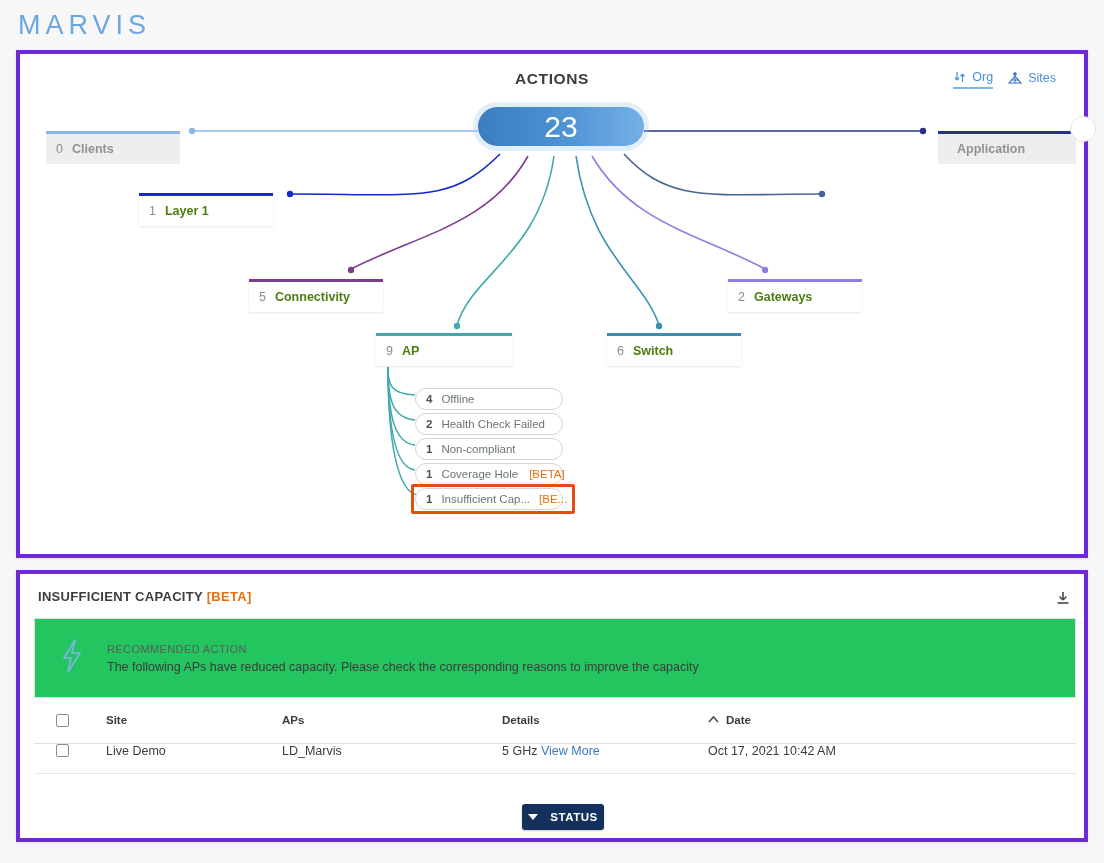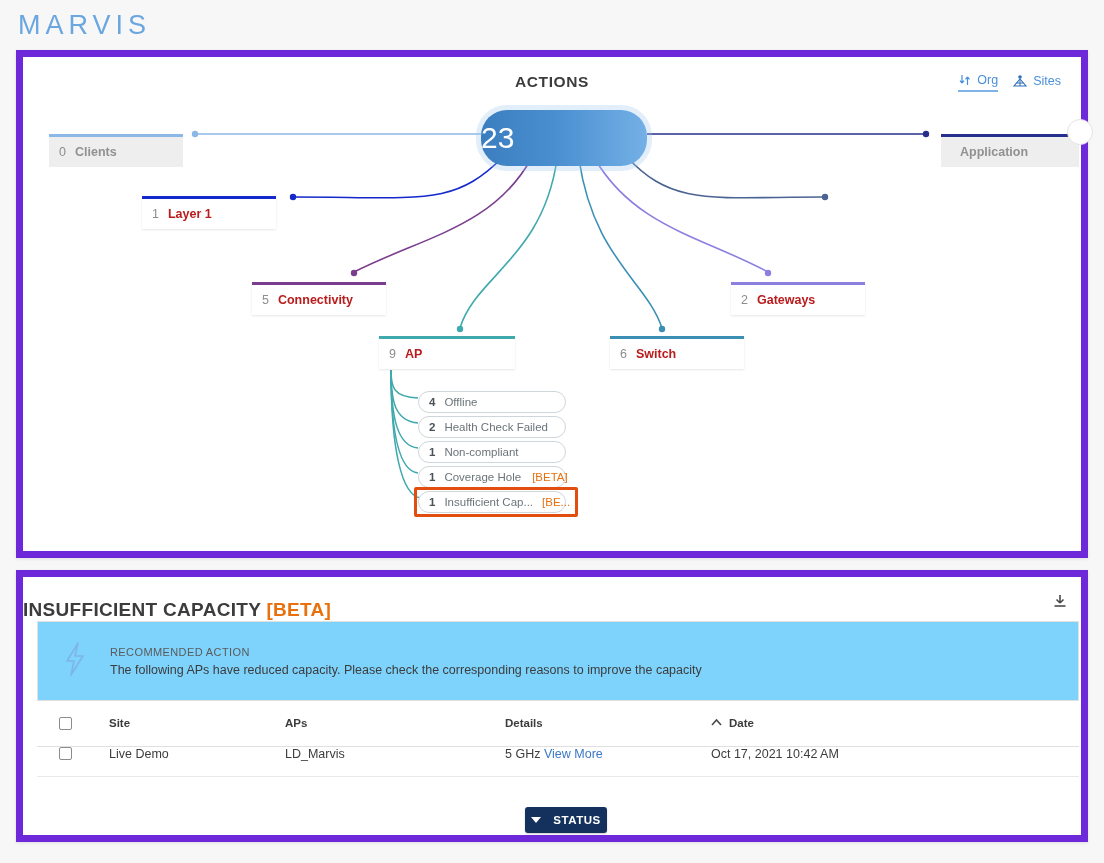--- a/index.html
+++ b/index.html
@@ -15,69 +15,69 @@
   
   .brand {
     position: absolute; left: 18px; top: 10px;
     font-size: 27px; letter-spacing: 5px; color: #6aa6e0;
     font-weight: 400;
   }
 
   
   .card {
     position: absolute; background: #ffffff;
-    border: 7px solid #6d28d9;
+    border: 4px solid #6d28d9;
     box-shadow: 0 1px 3px rgba(0,0,0,0.10);
   }
   #actions-card { left: 16px; top: 50px; width: 1072px; height: 508px; }
   #detail-card  { left: 16px; top: 570px; width: 1072px; height: 272px; }
 
   
   .actions-title {
     position: absolute; left: 0; right: 0; top: 16px;
     text-align: center; font-size: 15.5px; font-weight: bold;
     letter-spacing: 0.6px; color: #3c3c3c;
   }
   .scope-tabs {
-    position: absolute; right: 20px; top: 16px;
+    position: absolute; right: 28px; top: 16px;
     display: flex; align-items: center; gap: 14px;
   }
   .scope-tab {
     display: flex; align-items: center; gap: 5px;
     font-size: 12.5px; color: #4a90d9; cursor: pointer;
     padding-bottom: 3px;
   }
   .scope-tab.active { border-bottom: 2px solid #7fb4e8; }
   .scope-tab svg { display: block; }
 
   
   #tree-svg { position: absolute; left: 0; top: 0; width: 1072px; height: 506px; }
 
   
   .root-node {
-    position: absolute; left: 458px; top: 53px; width: 166px; height: 56px;
+    position: absolute; left: 458px; top: 53px; width: 166px; height: 39px;
     border-radius: 26px;
     background: linear-gradient(to right, #3b7ec0 0%, #4a8fd0 45%, #74b0e6 100%);
     box-shadow: 0 0 0 5px rgba(160,200,240,0.30);
-    display: flex; align-items: center; 
+    display: flex; align-items: center; justify-content: center;
     color: #ffffff; font-size: 30px; font-weight: 400;
   }
 
   
   .node {
     position: absolute; height: 33px;
     display: flex; align-items: center;
     padding: 0 10px; gap: 9px;
     border-top: 3px solid #999;
     font-size: 12.5px;
     box-shadow: 0 1px 2px rgba(0,0,0,0.10);
     cursor: pointer;
   }
   .node .num { color: #8d8d8d; font-size: 12.5px; font-weight: 400; }
-  .node .lbl { color: #b91c1c; font-weight: bold; }
+  .node .lbl { color: #4d7c0f; font-weight: bold; }
   .node.active { background: #ffffff; }
   .node.muted  { background: #eeeeee; box-shadow: none; }
   .node.muted .lbl { color: #919191; }
 
   
   .pill {
     position: absolute; height: 22px; width: 148px;
     background: #ffffff; border: 1px solid #cfd6da; border-radius: 12px;
     display: flex; align-items: center; padding: 0 8px 0 10px; gap: 9px;
     font-size: 11.5px; color: #6b7478; cursor: pointer; white-space: nowrap;
@@ -90,29 +90,29 @@
     pointer-events: none;
   }
 
   .other-actions {
     position: absolute; left: 50px; top: 518px;
     font-size: 12.5px; font-weight: bold; color: #2f72b8; cursor: pointer;
   }
 
   
   .detail-title {
-    position: absolute; left: 0; top: 15px;
-    font-size: 19px; font-weight: bold; color: #3c3c3c; letter-spacing: 0.3px; margin-top: 7px;
+    position: absolute; left: 18px; top: 15px;
+    font-size: 13px; font-weight: bold; color: #3c3c3c; letter-spacing: 0.3px;
   }
   .detail-title .beta { color: #e8700e; }
   .download-btn { position: absolute; right: 12px; top: 16px; cursor: pointer; }
 
   .rec-box {
     position: absolute; left: 14px; top: 44px; width: 1042px; height: 80px;
-    border: 1px solid #e0e0e0; background: #7dd3fc;
+    border: 1px solid #e0e0e0; background: #22c55e;
     display: flex; align-items: center; padding-left: 22px; gap: 20px;
   }
   .rec-text .rec-label {
     font-size: 11px; color: #5a5a5a; letter-spacing: 0.4px; margin-bottom: 5px;
   }
   .rec-text .rec-body { font-size: 12.5px; color: #3c3c3c; }
 
   
   .tbl { position: absolute; left: 14px; top: 140px; width: 1042px; }
   .tbl-row { display: flex; align-items: flex-start; height: 27px; padding-left: 22px; }

